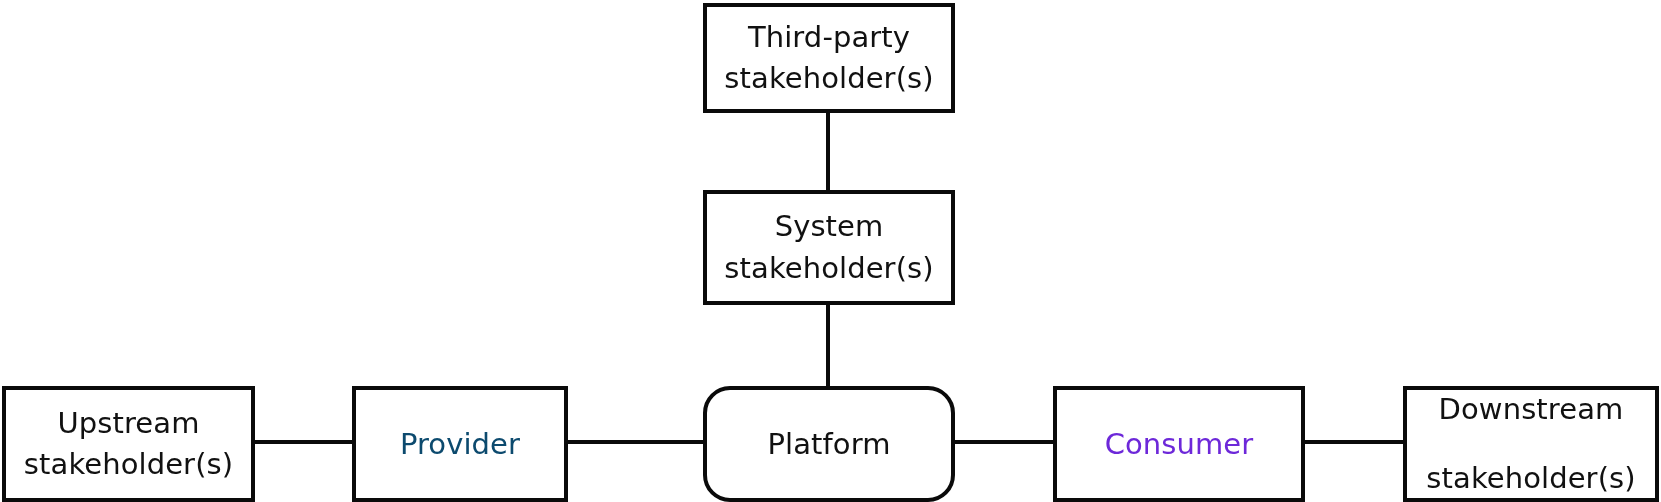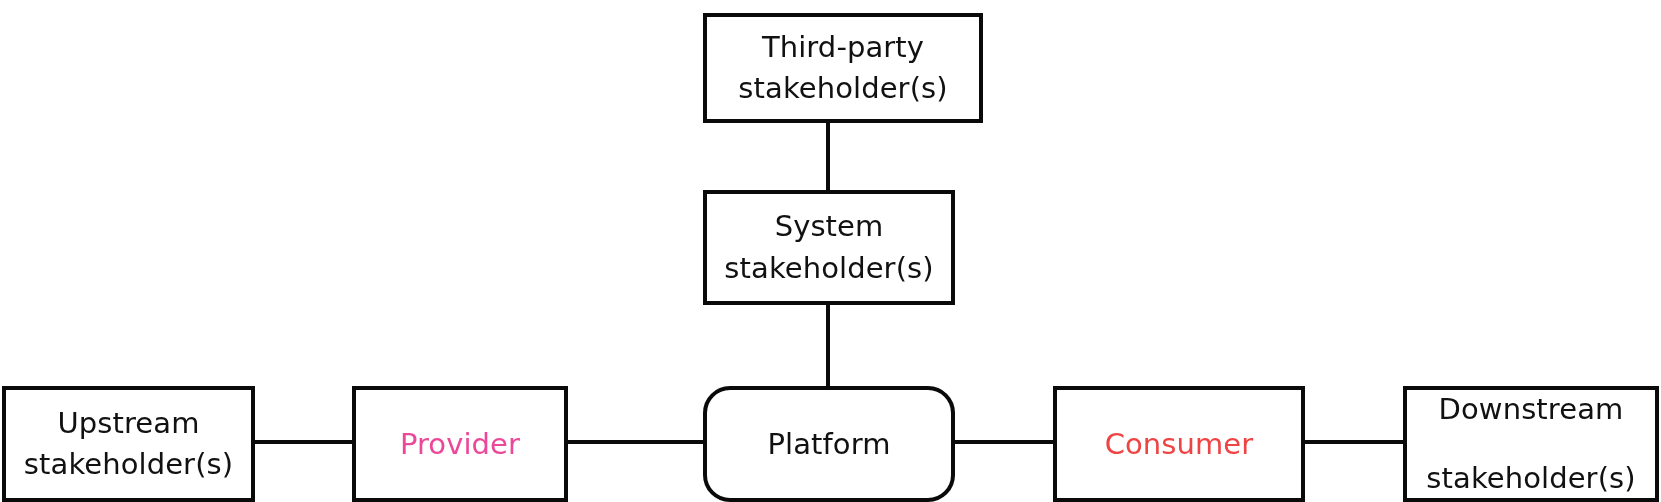--- a/index.html
+++ b/index.html
@@ -57,45 +57,45 @@
 
 <div id="diagram-canvas" style="background: rgb(255, 255, 255);">
 
   <div class="connector vertical" style="left: 826px; top: 111px; height: 81px; background: rgb(10, 10, 10);"></div>
   <div class="connector vertical" style="left: 826px; top: 303px; height: 85px; background: rgb(10, 10, 10);"></div>
   <div class="connector horizontal" style="left: 253px; top: 440px; width: 101px; background: rgb(10, 10, 10);"></div>
   <div class="connector horizontal" style="left: 566px; top: 440px; width: 139px; background: rgb(10, 10, 10);"></div>
   <div class="connector horizontal" style="left: 953px; top: 440px; width: 102px; background: rgb(10, 10, 10);"></div>
   <div class="connector horizontal" style="left: 1303px; top: 440px; width: 102px; background: rgb(10, 10, 10);"></div>
 
-  <div class="node-box" style="left: 703px; top: 13px; width: 280px; height: 110px; border-color: rgb(10, 10, 10);">
+  <div class="node-box" style="left: 703px; top: 3px; width: 252px; height: 110px; border-color: rgb(10, 10, 10);">
     <span class="node-label two-line" style="color: rgb(17, 17, 17);">Third-party</span>
     <span class="node-label two-line" style="color: rgb(17, 17, 17);">stakeholder(s)</span>
   </div>
 
   <div class="node-box" style="left: 703px; top: 190px; width: 252px; height: 115px; border-color: rgb(10, 10, 10); align-items: center;">
     <span class="node-label two-line" style="color: rgb(17, 17, 17);">System</span>
     <span class="node-label two-line" style="color: rgb(17, 17, 17);">stakeholder(s)</span>
   </div>
 
   <div class="node-box" style="left: 2px; top: 386px; width: 253px; height: 116px; border-color: rgb(10, 10, 10); justify-content: center;">
     <span class="node-label two-line" style="color: rgb(17, 17, 17);">Upstream</span>
     <span class="node-label two-line" style="color: rgb(17, 17, 17);">stakeholder(s)</span>
   </div>
 
   <div class="node-box" style="left: 352px; top: 386px; width: 216px; height: 116px; border-color: rgb(10, 10, 10);">
-    <span class="node-label" style="color: #ec4899;">Provider</span>
+    <span class="node-label" style="color: #0c4a6e;">Provider</span>
   </div>
 
   <div class="node-box" style="left: 703px; top: 386px; width: 252px; height: 116px; border-color: rgb(10, 10, 10); border-radius: 27px;">
     <span class="node-label" style="color: rgb(17, 17, 17);">Platform</span>
   </div>
 
   <div class="node-box" style="left: 1053px; top: 386px; width: 252px; height: 116px; border-color: rgb(10, 10, 10);">
-    <span class="node-label" style="color: #ef4444;">Consumer</span>
+    <span class="node-label" style="color: #6d28d9;">Consumer</span>
   </div>
 
   <div class="node-box" style="left: 1403px; top: 386px; width: 256px; height: 116px; border-color: rgb(10, 10, 10); gap: 28px;">
     <span class="node-label two-line" style="color: rgb(17, 17, 17);">Downstream</span>
     <span class="node-label two-line" style="color: rgb(17, 17, 17);">stakeholder(s)</span>
   </div>
 
 </div>
 
 </body></html>

